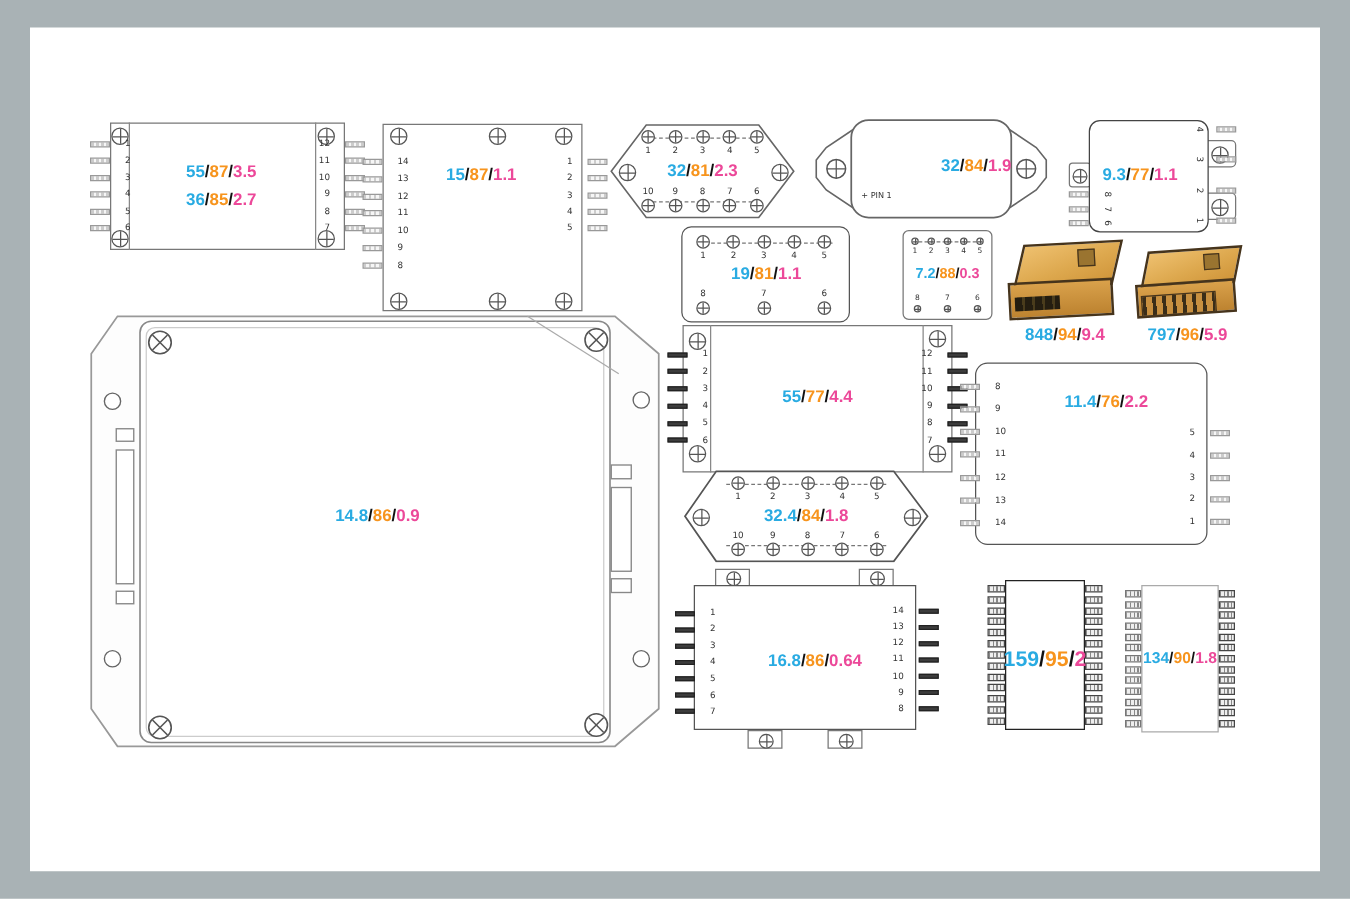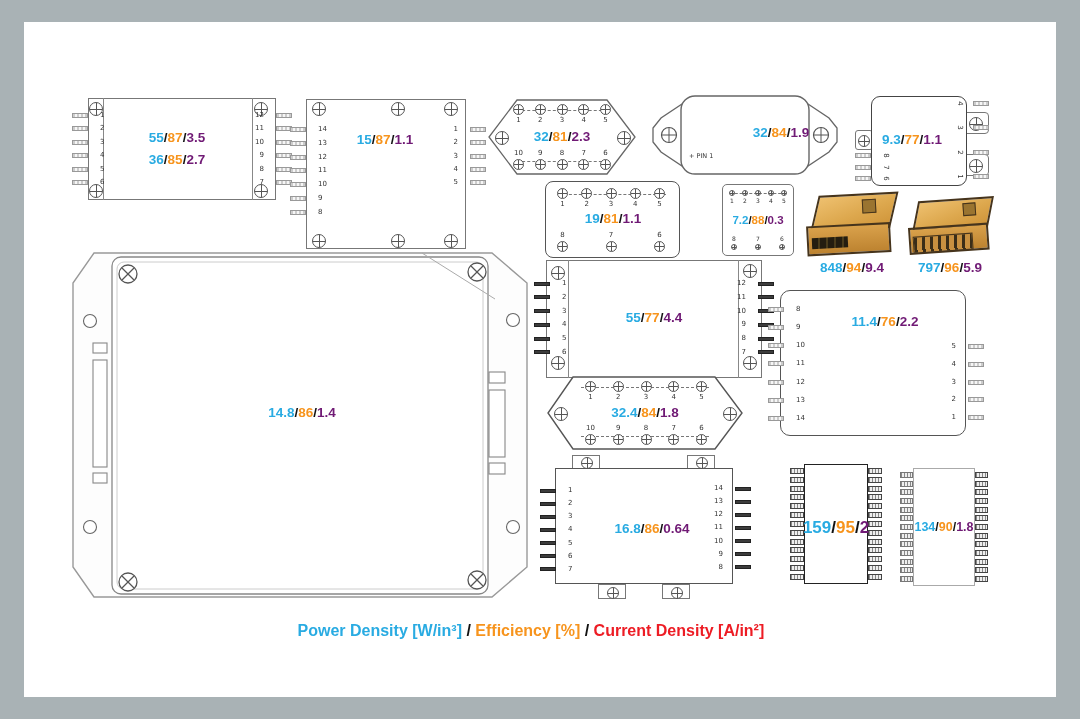--- a/index.html
+++ b/index.html
@@ -13,21 +13,21 @@
   .tab{position:absolute;border:1px solid #777;background:#fff;box-sizing:border-box;}
   
   .screw{position:absolute;width:12px;height:12px;border:1px solid #555;border-radius:50%;
     background-color:#fff;
     background-image:linear-gradient(#555,#555),linear-gradient(#555,#555);
     background-size:100% 1px,1px 100%;background-position:center,center;background-repeat:no-repeat;}
   .screw.s10{width:10px;height:10px;}
   
   .val{position:absolute;transform:translate(-50%,-50%);font-weight:700;font-size:13.5px;
     white-space:nowrap;text-align:center;line-height:1.65;}
-  .val .pd{color:#29ABE2}.val .eff{color:#F7941D}.val .cd{color:#701a75}.val .sl{color:#111}
+  .val .pd{color:#29ABE2}.val .eff{color:#F7941D}.val .cd{color:#ec4899}.val .sl{color:#111}
   
   .pins{position:absolute;display:flex;justify-content:space-between;}
   .pins.v{flex-direction:column;}
   .pins.h{flex-direction:row;}
   .prow{display:flex;align-items:center;gap:12px;}
   .pins.right .prow{flex-direction:row-reverse;}
   .pins.h .prow{flex-direction:column;align-items:center;gap:2px;}
   .pins.h.above .prow{flex-direction:column-reverse;}
   .plead{display:block;width:16px;height:5px;border:1px solid #999;box-sizing:border-box;
     background:repeating-linear-gradient(90deg,#ccc 0 2px,#f6f6f6 2px 4px);}
@@ -558,21 +558,21 @@
       </g>
       <g stroke="#888" stroke-width="1.1" fill="#fff">
         <rect x="25" y="93" width="14" height="10"></rect>
         <rect x="25" y="110" width="14" height="107"></rect>
         <rect x="25" y="223" width="14" height="10"></rect>
         <rect x="421" y="122" width="16" height="11"></rect>
         <rect x="421" y="140" width="16" height="67"></rect>
         <rect x="421" y="213" width="16" height="11"></rect>
       </g>
     </svg>
-    <div class="val" style="left:234px;top:163px;"><span class="pd">14.8</span><span class="sl">/</span><span class="eff">86</span><span class="sl">/</span><span class="cd">1.4</span></div>
+    <div class="val" style="left:234px;top:163px;"><span class="pd">14.8</span><span class="sl">/</span><span class="eff">86</span><span class="sl">/</span><span class="cd">0.9</span></div>
   </div>
 
   <div class="module" style="left:521px;top:354px;width:200px;height:74px;">
     <svg width="200" height="74">
       <polygon points="28,1 170,1 197,37 170,73 28,73 3,37" fill="#fff" stroke="#555" stroke-width="1.4"></polygon>
     </svg>
     <i class="screw" style="left:9px;top:31px;"></i>
     <i class="screw" style="left:178px;top:31px;"></i>
     <div class="dash" style="left:36px;right:36px;top:11px;"></div>
     <div class="dash" style="left:36px;right:36px;top:60px;"></div>
@@ -759,18 +759,15 @@
           <i class="icpin"></i>
           <i class="icpin"></i>
           <i class="icpin"></i>
           <i class="icpin"></i>
           <i class="icpin"></i>
           <i class="icpin"></i>
         </div>
     <div class="val" style="left:44px;top:61px;font-size:12.5px;"><span class="pd">134</span><span class="sl">/</span><span class="eff">90</span><span class="sl">/</span><span class="cd">1.8</span></div>
   </div>
 
-  <div class="caption" style="top:582px;">
-    <span class="pd">Power Density [W/in³]</span><span class="sl"> / </span><span class="eff">Efficiency [%]</span><span class="sl"> / </span><span class="cd">Current Density [A/in²]</span>
-  </div>
 
 </div>
 </div>
 
 </body></html>

